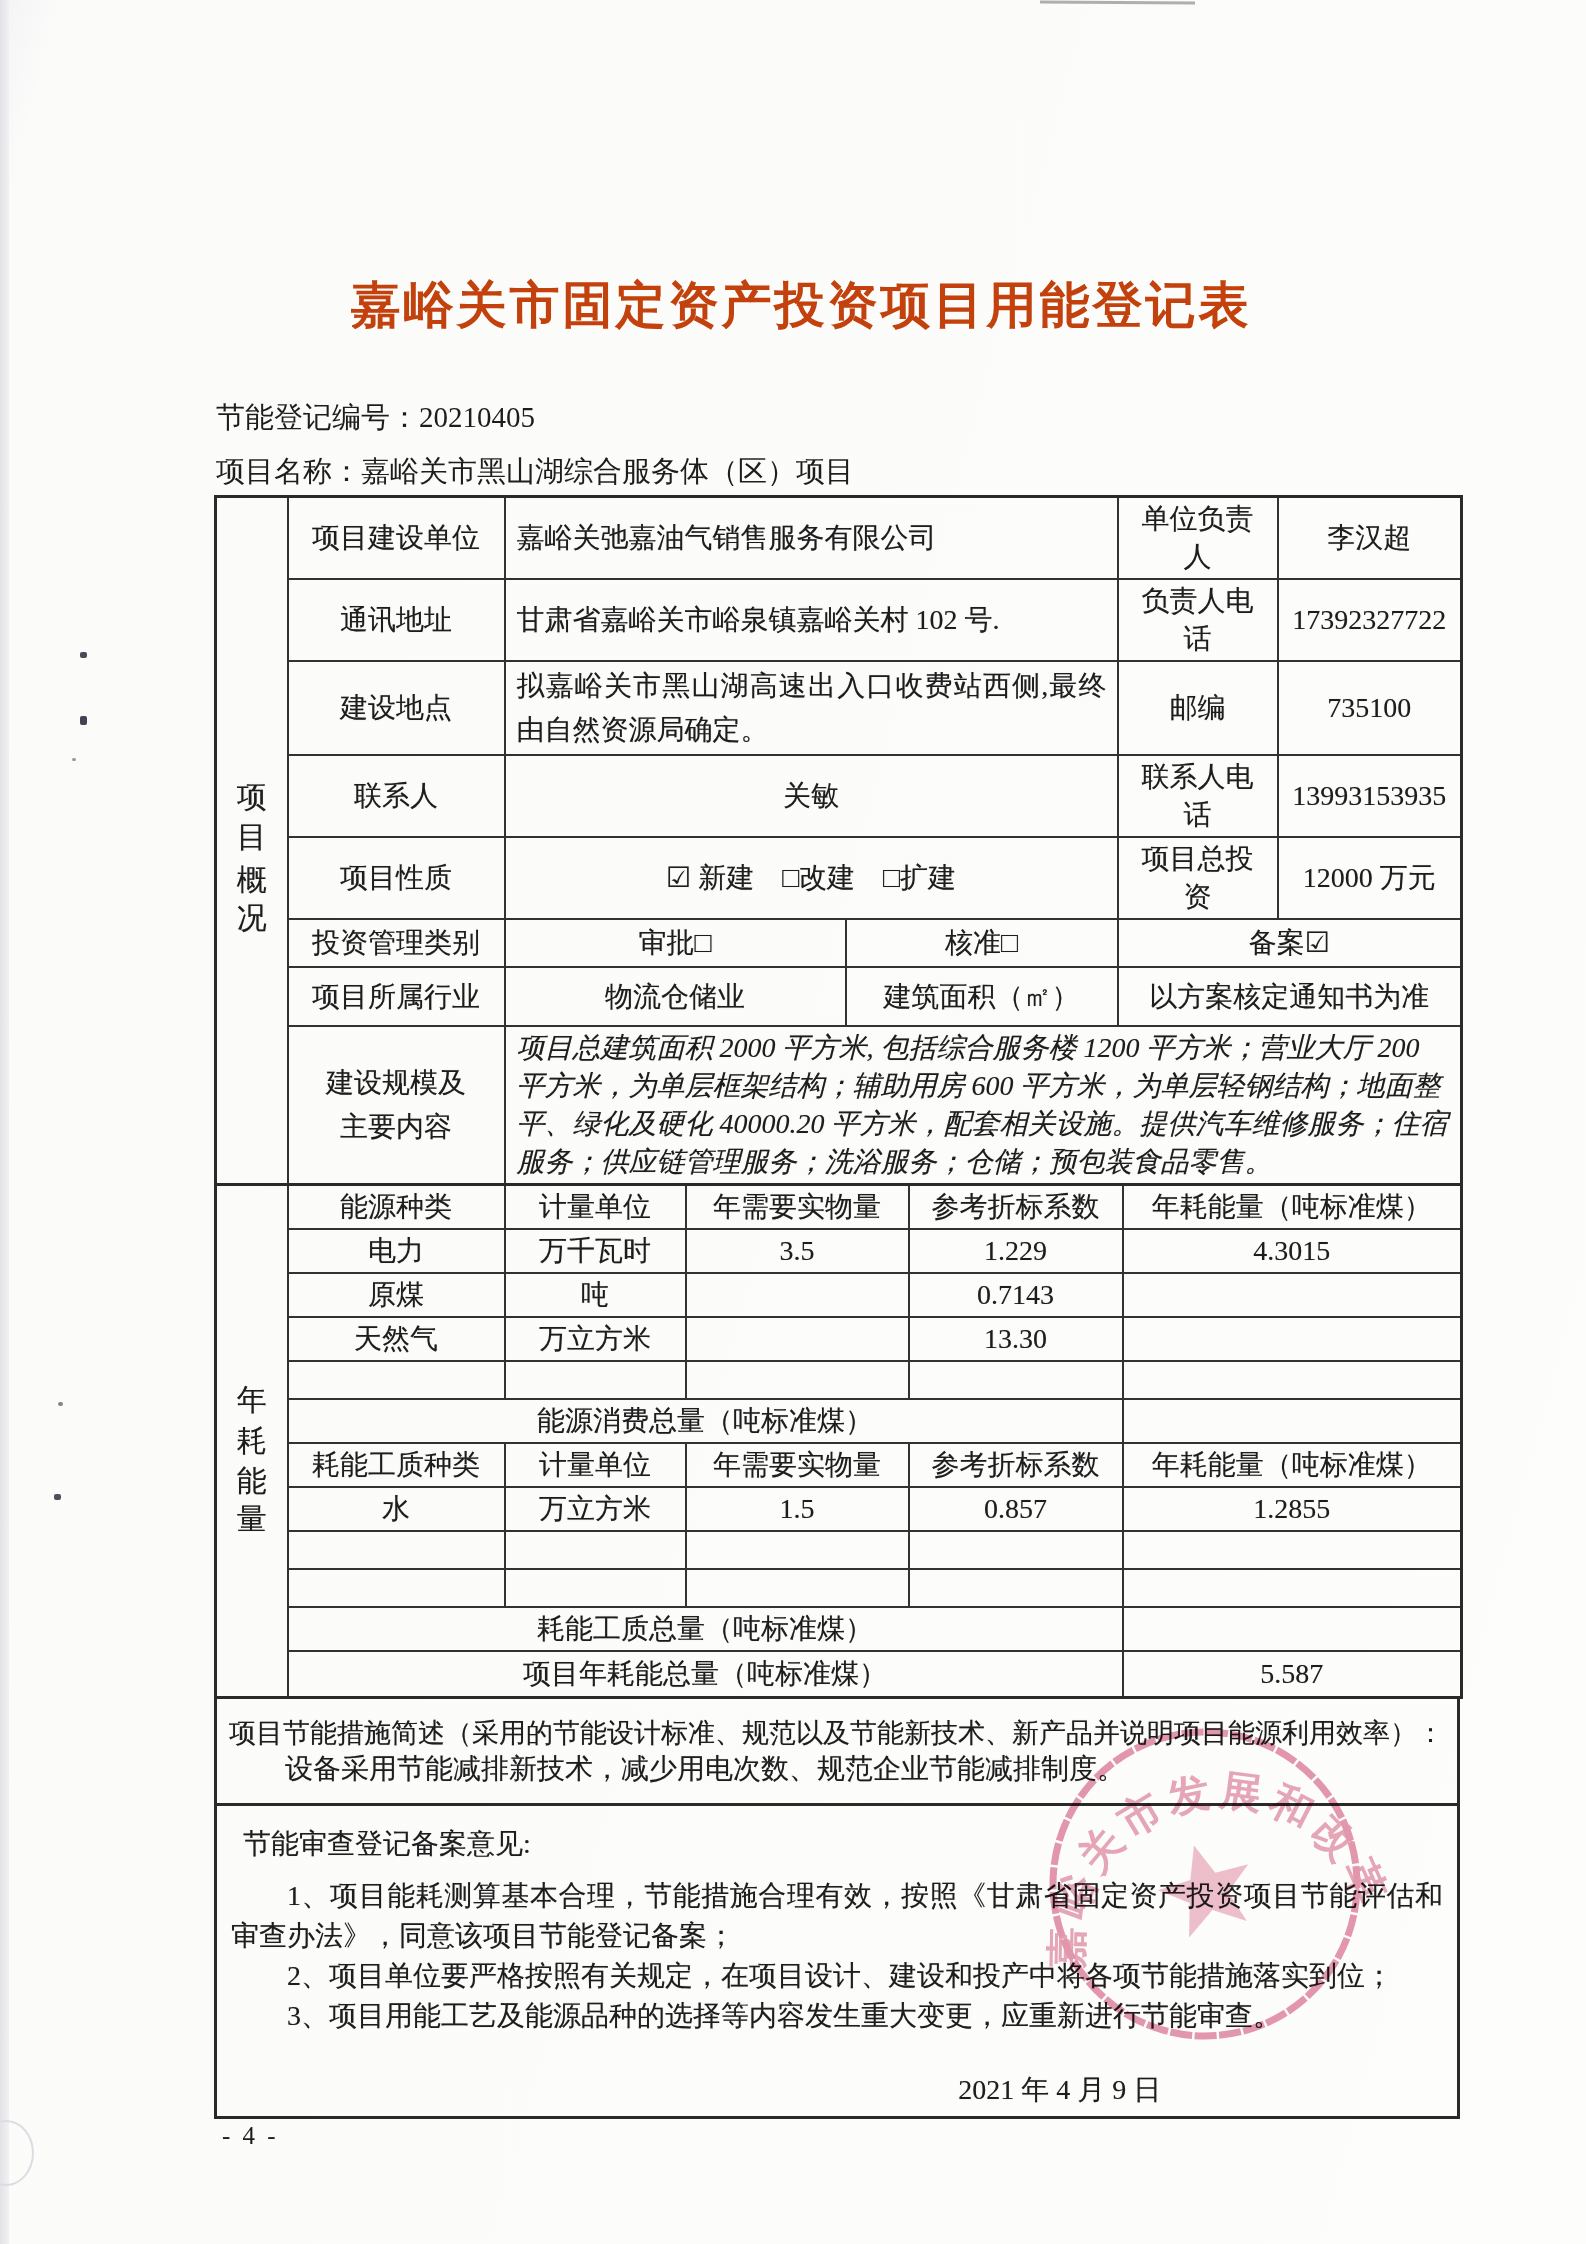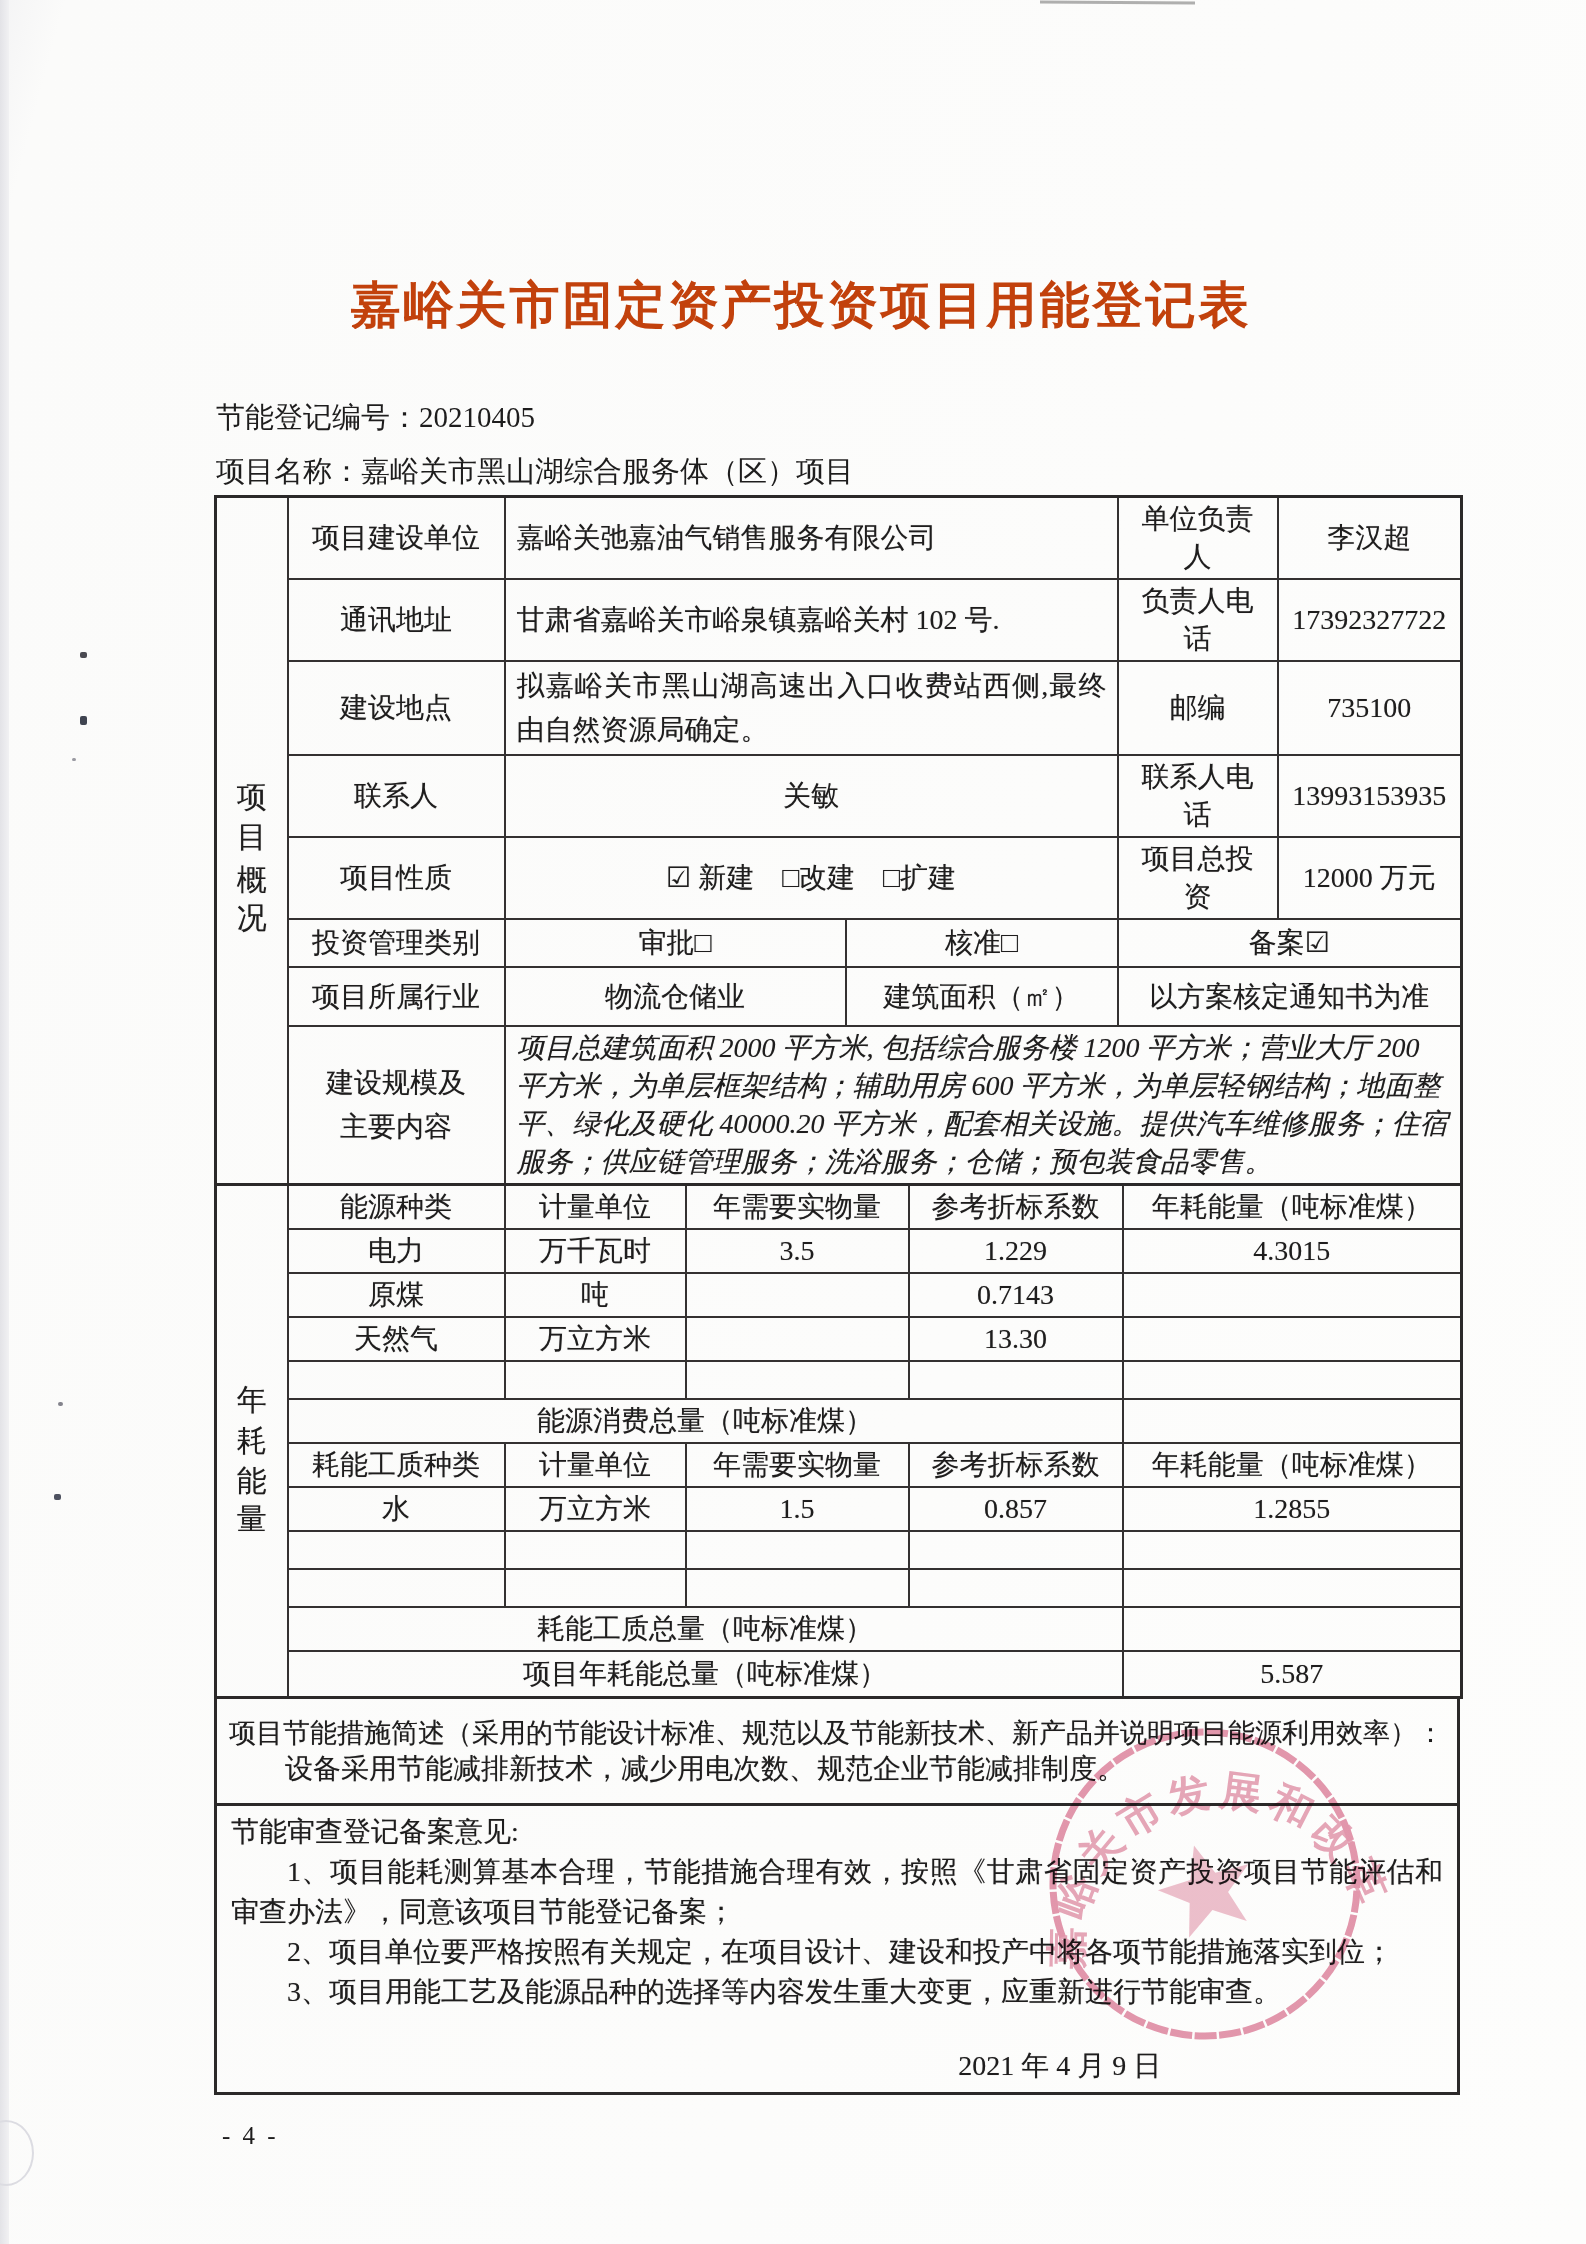--- a/index.html
+++ b/index.html
@@ -34,21 +34,21 @@
   .stack table:first-child{margin-top:0;}
   td.left{text-align:left;padding-left:11px;}
   td.just{text-align:justify;text-justify:inter-ideograph;}
   .vlabel{writing-mode:vertical-lr;letter-spacing:40px;font-size:30px;
     margin:0 auto;line-height:1;}
   .scale-text{line-height:38px;text-align:justify;font-style:italic;}
   .m-title{line-height:35px;font-size:27px;text-align:left;}
   .m-text{line-height:35px;font-size:28px;text-align:left;text-indent:2em;}
   .op{font-size:28px;text-align:left;line-height:40px;}
   .op .para{text-indent:2em;text-align:justify;margin:0;}
-  .op .op-title{margin:0;}
+  .op .op-title{margin:12px;}
   .op-date{width:fit-content;margin:34px 0 0 60%;font-size:28px;}
   .pageno{position:absolute;left:222px;top:2122px;font-size:25px;letter-spacing:3px;}
 
   .stamp{position:absolute;left:975px;top:1662px;width:470px;height:450px;
     mix-blend-mode:multiply;opacity:.88;pointer-events:none;}
 </style>
 </head>
 <body>
 
 <div class="scan-strip"></div>

